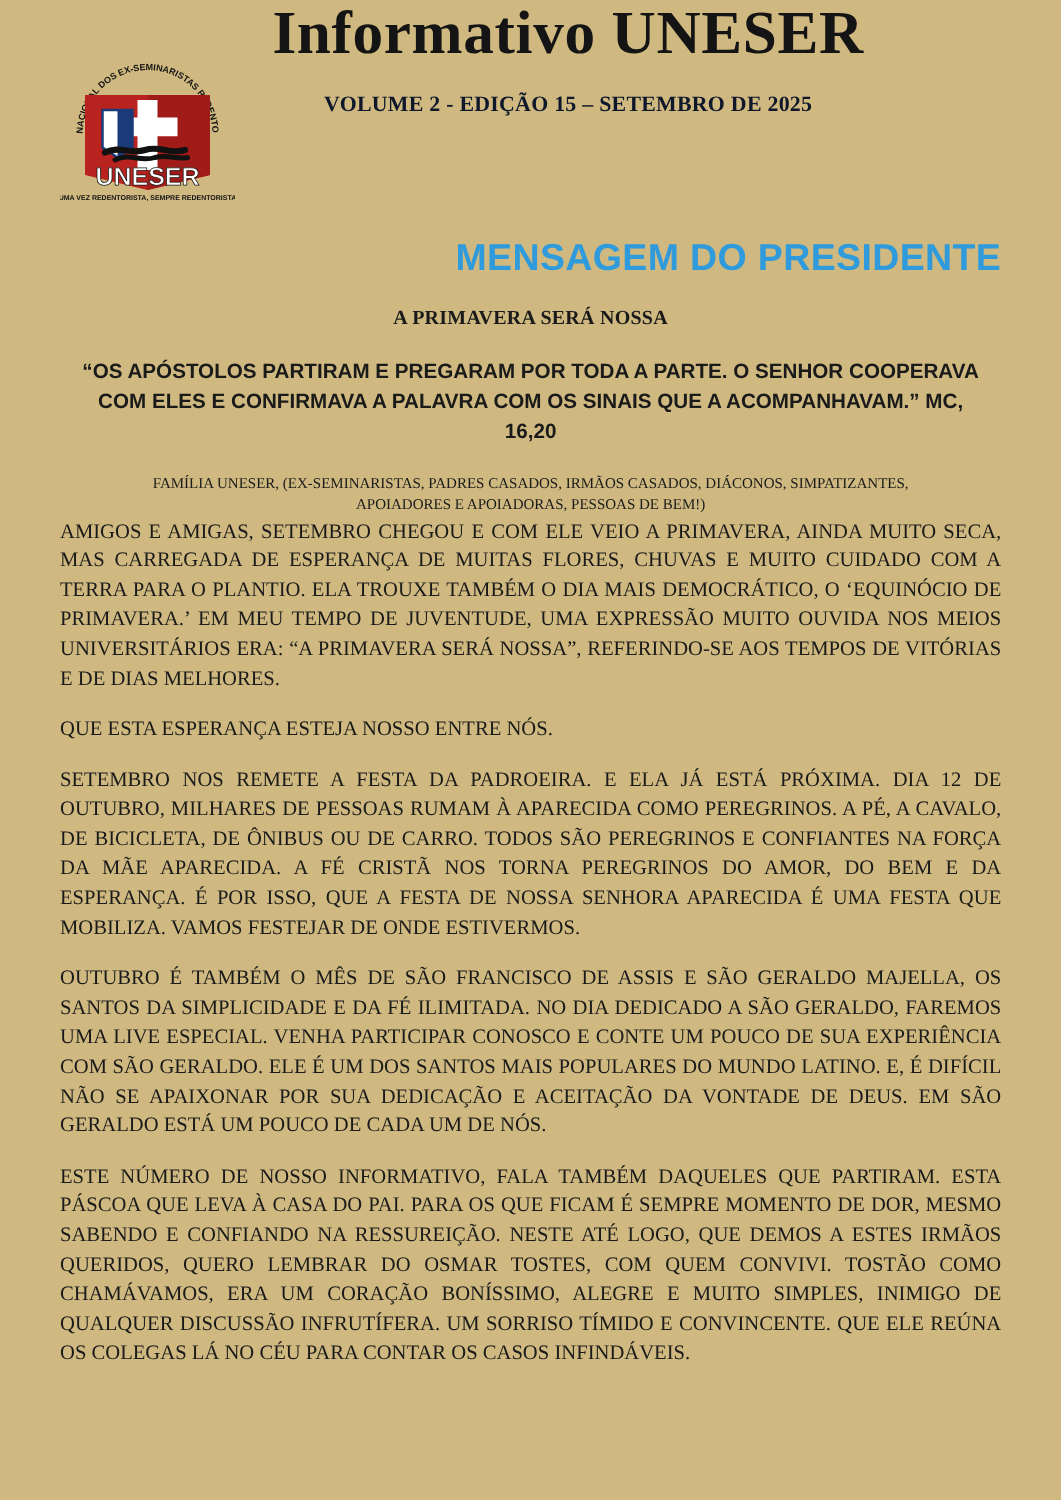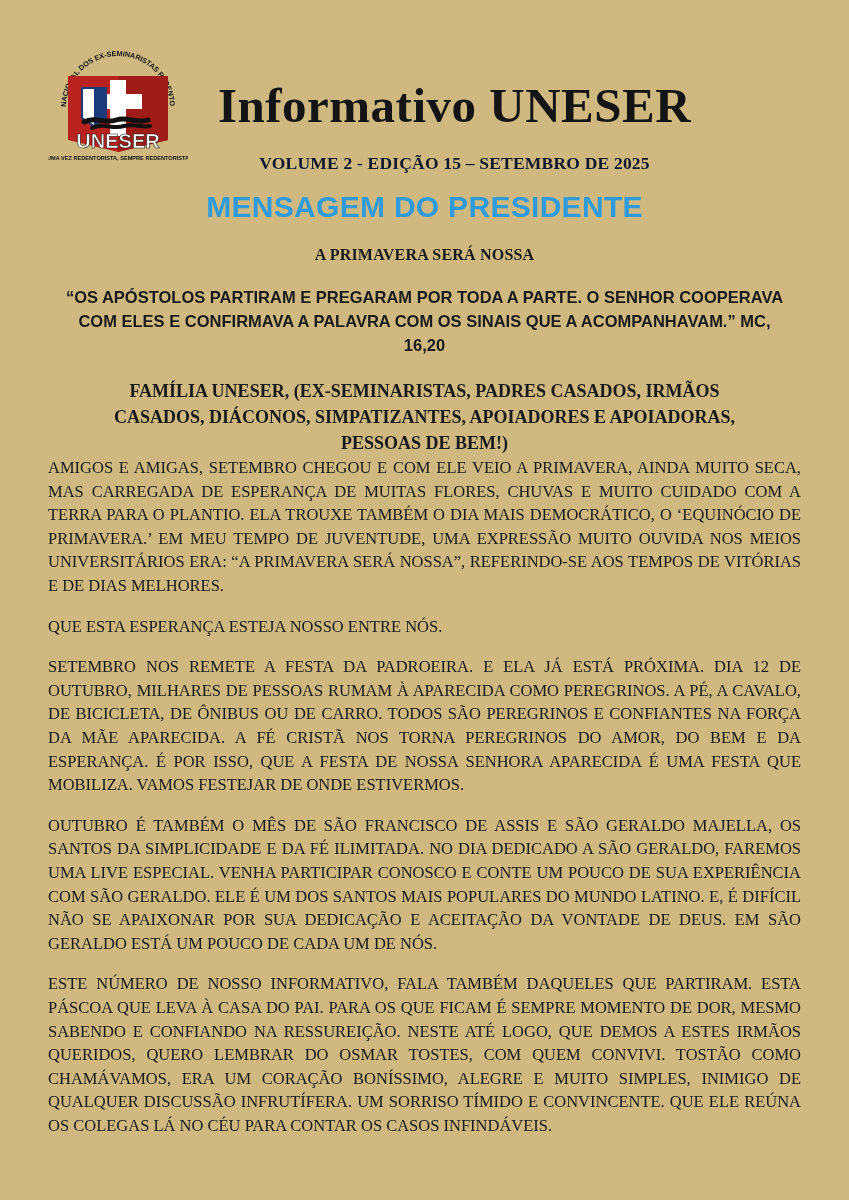--- a/index.html
+++ b/index.html
@@ -31,21 +31,20 @@
   .logo {
     position: absolute;
     left: 0px;
     top: 36px;
     width: 140px;
     height: 128px;
   }
   .logo svg { display: block; }
 
   .title-block {
-    padding-top: 80px;
     text-align: center;
   }
   .doc-title {
     font-family: "Liberation Serif", serif;
     font-weight: bold;
     font-size: 49px;
     letter-spacing: 0.5px;
     margin: 0;
     padding-left: 60px;
     line-height: 1.05;
@@ -56,21 +55,21 @@
     font-weight: bold;
     font-size: 17.5px;
     letter-spacing: 0.2px;
     margin: 22px 0 0 0;
     padding-left: 60px;
     color: #0f172a;
   }
 
   
   .section-heading {
-    text-align: center;
+    text-align: right;
     font-family: "Liberation Sans", sans-serif;
     font-weight: bold;
     font-size: 30px;
     color: #2f9bdc;
     margin: 30px 0 0 0;
     letter-spacing: 0.3px;
   }
   .article-title {
     text-align: center;
     font-family: "Liberation Serif", serif;
@@ -85,24 +84,23 @@
     text-align: center;
     font-family: Liberation Sans, sans-serif;
     font-weight: bold;
     font-size: 16.5px;
     line-height: 1.45;
     margin: 22px 14px 0 14px;
   }
   .greeting {
     text-align: center;
     font-family: "Liberation Serif", serif;
-    font-size: 18px;
+    font-size: 12px;
     line-height: 1.45;
     margin: 20px 40px 0 40px;
-    font-weight: bold;
   }
 
   
   .body-copy {
   }
   .body-copy p {
     font-family: "Liberation Serif", serif;
     font-size: 16.5px;
     line-height: 1.43;
     margin: 0 0 17px 0;

